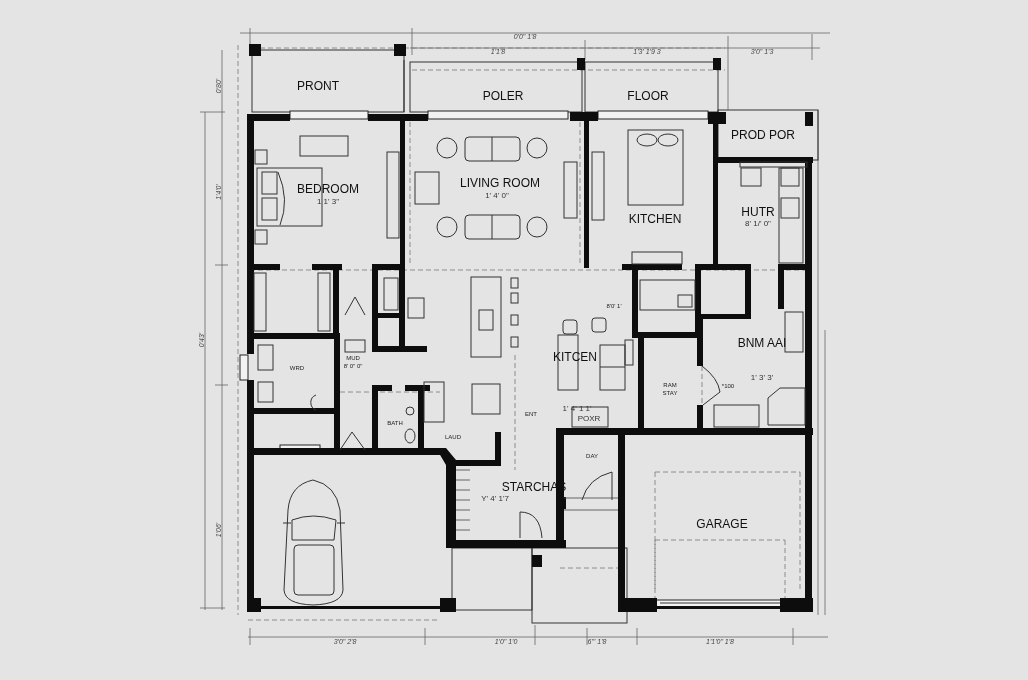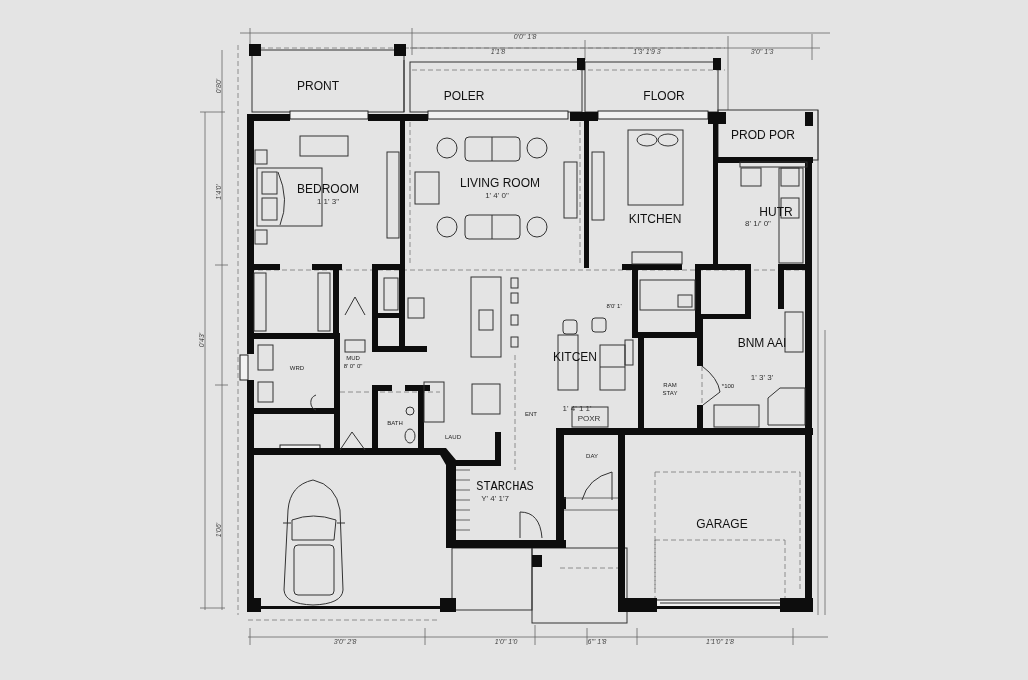--- a/index.html
+++ b/index.html
@@ -269,48 +269,48 @@
     <line x1="456" y1="500" x2="470" y2="500"></line>
     <line x1="456" y1="510" x2="470" y2="510"></line>
     <line x1="456" y1="520" x2="470" y2="520"></line>
     <line x1="456" y1="530" x2="470" y2="530"></line>
     <line x1="564" y1="498" x2="618" y2="498"></line>
     <line x1="564" y1="510" x2="618" y2="510"></line>
   </g>
 </svg>
 
 <div class="lbl room-name" style="left:318px; top:86px;">PRONT</div>
-<div class="lbl room-name" style="left:464px; top:96px;">POLER</div>
-<div class="lbl room-name" style="left:648px; top:96px;margin-left:16px;">FLOOR</div>
+<div class="lbl room-name" style="left:503px; top:96px;">POLER</div>
+<div class="lbl room-name" style="left:648px; top:96px;">FLOOR</div>
 <div class="lbl room-name" style="left:763px; top:135px;">PROD POR</div>
 
 <div class="lbl room-name" style="left:328px; top:189px;">BEDROOM</div>
 <div class="lbl room-dim" style="left:328px; top:201px;">1 1' 3"</div>
 
 <div class="lbl room-name" style="left:500px; top:183px;">LIVING ROOM</div>
 <div class="lbl room-dim" style="left:497px; top:195px;">1' 4' 0"</div>
 
 <div class="lbl room-name" style="left:655px; top:219px;">KITCHEN</div>
 
-<div class="lbl room-name" style="left:758px; top:212px;margin-left:18px;">HUTR</div>
+<div class="lbl room-name" style="left:758px; top:212px;">HUTR</div>
 <div class="lbl room-dim" style="left:758px; top:223px;">8' 1/' 0"</div>
 
 <div class="lbl room-name" style="left:575px; top:357px;">KITCEN</div>
 <div class="lbl room-dim" style="left:577px; top:368px;margin-top:40px;">1' 4' 1 1'</div>
 
 <div class="lbl room-name" style="left:762px; top:343px;">BNM AAI</div>
 <div class="lbl room-dim" style="left:762px; top:354px;margin-top:23px;">1' 3' 3'</div>
 
 <div class="lbl tiny" style="left:297px; top:368px;">WRD</div>
 <div class="lbl tiny" style="left:353px; top:358px;">MUD</div>
 <div class="lbl tiny" style="left:353px; top:366px;">8' 0" 0"</div>
 <div class="lbl tiny" style="left:395px; top:423px;">BATH</div>
 <div class="lbl tiny" style="left:453px; top:437px;">LAUD</div>
 
-<div class="lbl room-name" style="left:505px; top:487px;font-family:Liberation Mono, monospace;">STARCHAS</div>
+<div class="lbl room-name" style="left:534px; top:487px;">STARCHAS</div>
 <div class="lbl room-dim" style="left:495px; top:498px;">Y' 4' 1'7</div>
 
 <div class="lbl tiny" style="left:531px; top:414px;">ENT</div>
 <div class="lbl room-dim" style="left:589px; top:418px;">POXR</div>
 <div class="lbl tiny" style="left:592px; top:456px;">DAY</div>
 <div class="lbl tiny" style="left:670px; top:385px;">RAM</div>
 <div class="lbl tiny" style="left:670px; top:393px;">STAY</div>
 <div class="lbl tiny" style="left:614px; top:306px;">8'0' 1'</div>
 <div class="lbl tiny" style="left:728px; top:386px;">*100</div>
 

